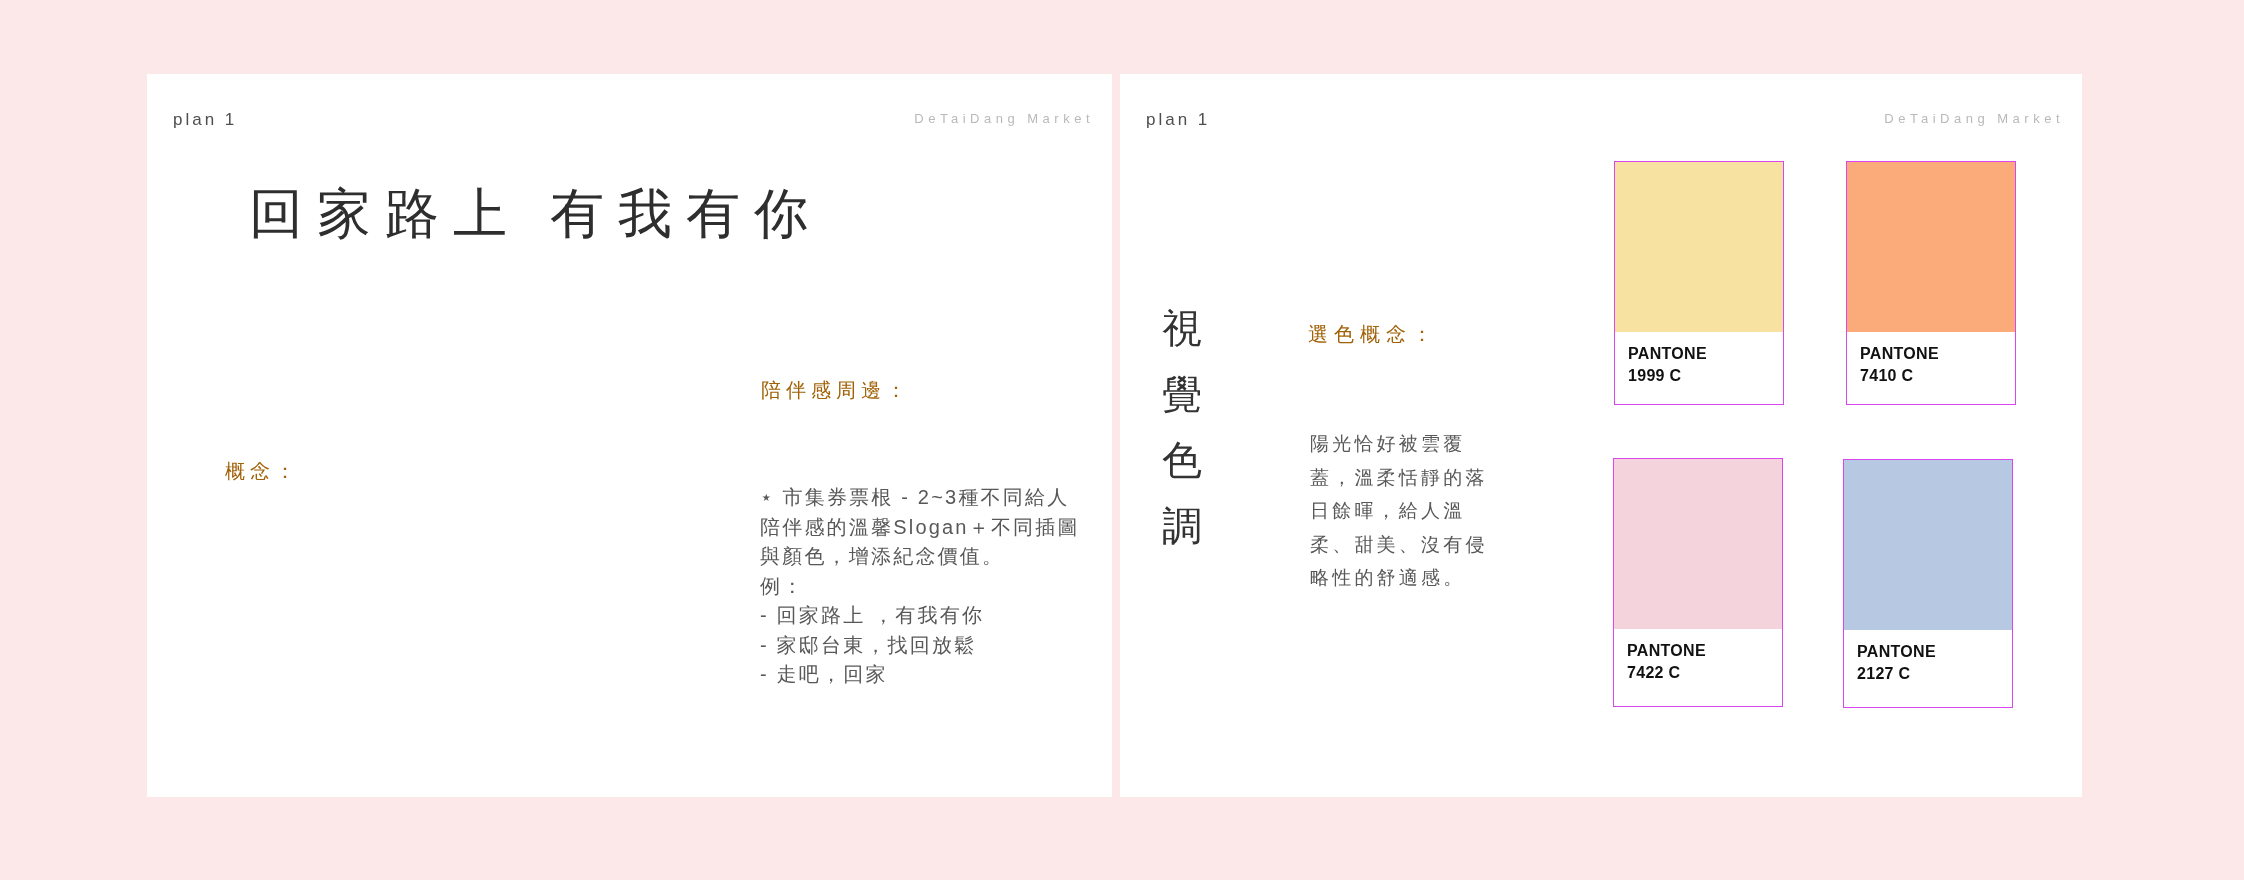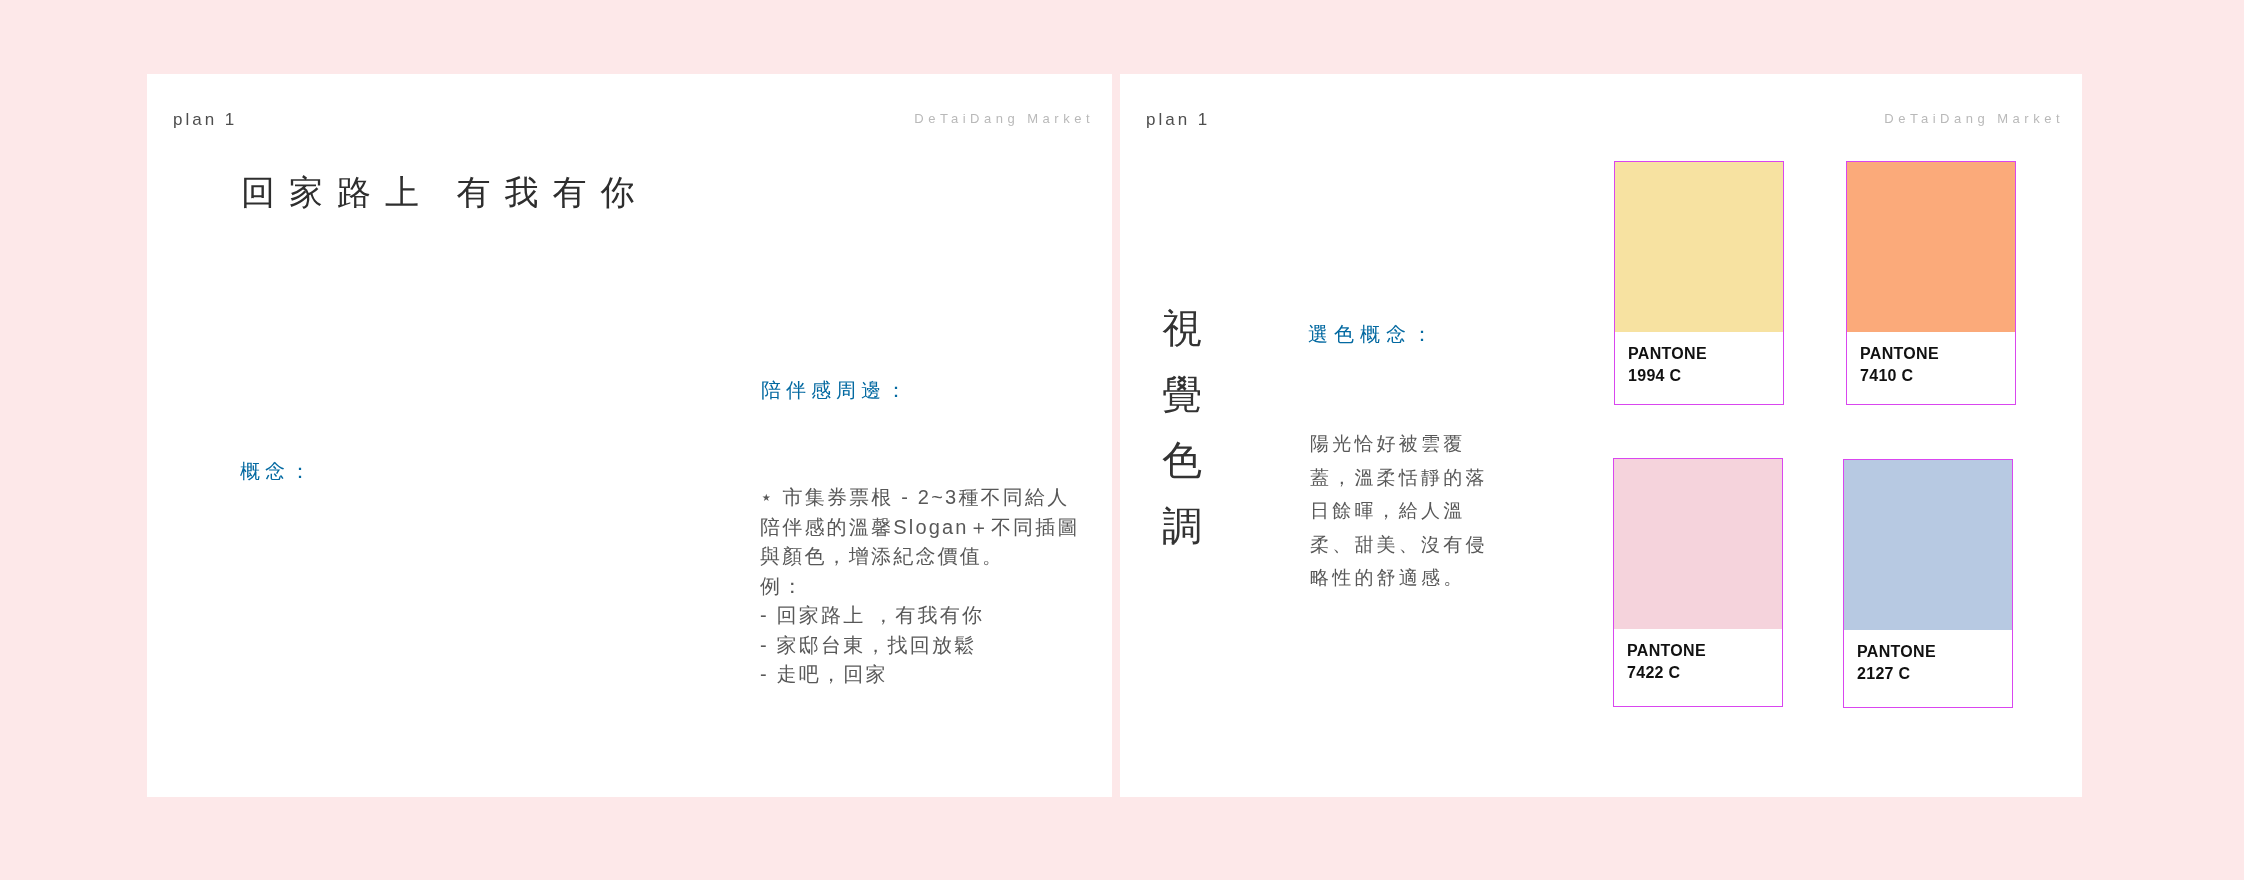--- a/index.html
+++ b/index.html
@@ -20,37 +20,37 @@
   .plan {
     position: absolute; top: 36px; left: 26px;
     font-size: 17px; letter-spacing: 3px; color: #4e4e4e;
   }
   .brand {
     position: absolute; top: 37px; right: 18px;
     font-size: 13px; letter-spacing: 4.5px; color: #b9b9b9;
   }
 
   .title {
-    position: absolute; left: 94px; top: 96px; margin: 0;
-    font-size: 34px; font-weight: 300; letter-spacing: 14px;
+    position: absolute; left: 94px; top: 96px; margin: 8px;
+    font-size: 54px; font-weight: 300; letter-spacing: 14px;
     color: #2e2e2e; white-space: nowrap;
   }
 
   .keywords { position: absolute; left: 82px; top: 214px; display: flex; gap: 30px; }
   .kw {
     width: 97px; height: 97px; border-radius: 50%;
     background: #e6e6e6; color: #646464;
     display: flex; align-items: center; justify-content: center;
     font-size: 27px; letter-spacing: 2px; font-weight: 500;
   }
 
-  .sec { font-size: 20px; letter-spacing: 5px; color: #0369a1; }
+  .sec { font-size: 20px; letter-spacing: 5px; color: #a16207; }
   .bodytext { white-space: pre-line; color: #585858; margin-top: 44px; }
 
-  #card-left .concept-heading { position: absolute; left: 93px;  top: 384px; }
+  #card-left .concept-heading { position: absolute; left: 78px;  top: 384px; }
   #card-left .concept-body {
     position: absolute; left: 94px; top: 448px; width: 500px;
     font-size: 21px; letter-spacing: 3.2px; line-height: 36.5px;
   }
   #card-left .merch-heading { position: absolute; left: 614px; top: 303px; }
   #card-left .merch-body {
     position: absolute; left: 613px; top: 365px; width: 340px;
     font-size: 20px; letter-spacing: 2.2px; line-height: 29.5px;
   }
 
@@ -120,21 +120,21 @@
 蓋，溫柔恬靜的落
 日餘暉，給人溫
 柔、甜美、沒有侵
 略性的舒適感。</div>
 
     <div>
       <div class="swatch sw-a">
         <div class="chip" style="background-color: rgb(247, 226, 161);"></div>
         <div class="slabel">
           <div>PANTONE</div>
-          <div>1994 C</div>
+          <div>1999 C</div>
         </div>
       </div>
       <div class="swatch sw-b">
         <div class="chip" style="background-color: rgb(251, 170, 122);"></div>
         <div class="slabel">
           <div>PANTONE</div>
           <div>7410 C</div>
         </div>
       </div>
       <div class="swatch sw-c">

